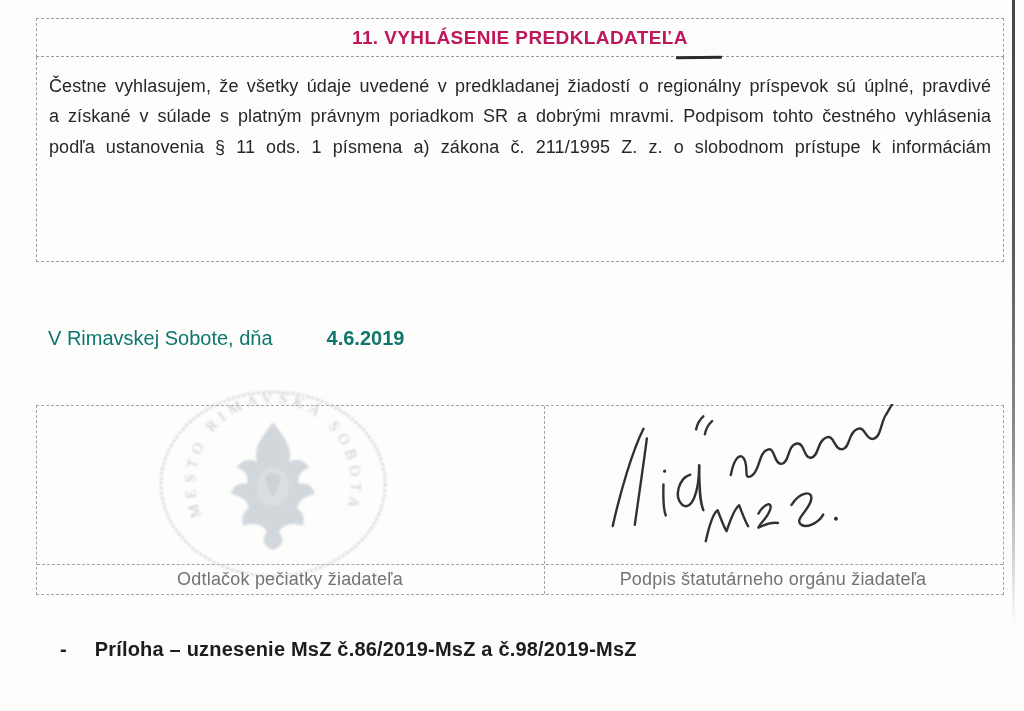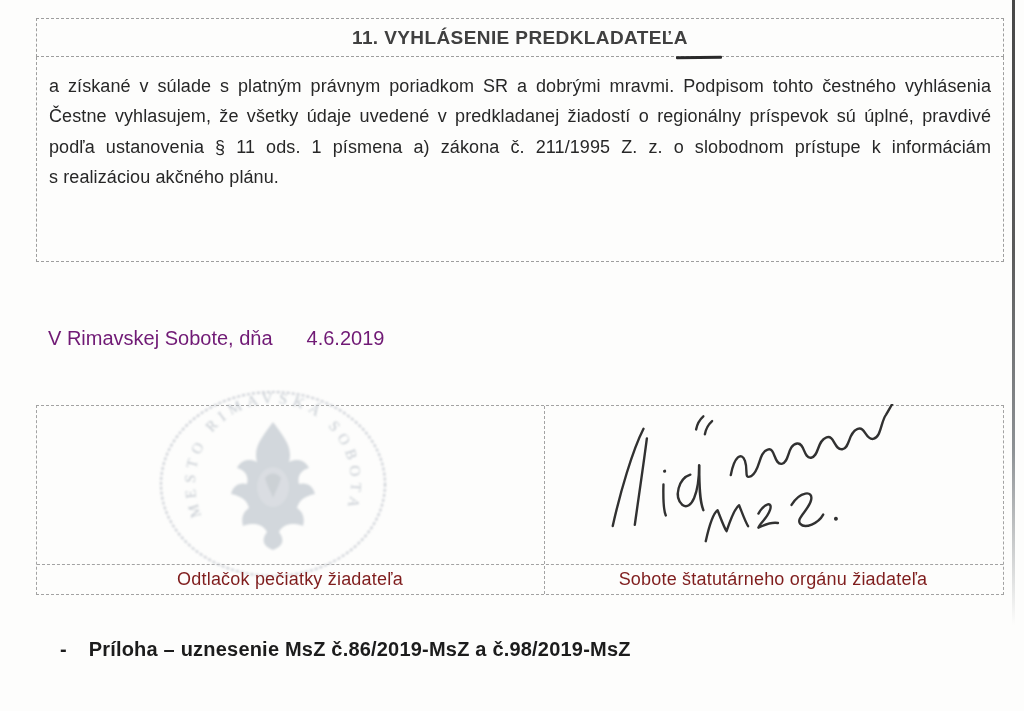--- a/index.html
+++ b/index.html
@@ -17,97 +17,96 @@
     background:linear-gradient(to bottom,#474747 0%,#5a5a5a 40%,#8d9194 72%,rgba(160,164,168,0) 100%);
   }
 
   
   .header-box{
     position:absolute;left:36px;top:18px;width:968px;height:39px;
     border:1px dashed #9e9e9e;box-sizing:border-box;
     display:flex;align-items:center;justify-content:center;
   }
   .header-title{
-    font-size:19px;font-weight:bold;color:#404040;letter-spacing:.4px;
+    font-size:19px;font-weight:bold;color:#be185d;letter-spacing:.4px;
   }
   .pen-mark{
     position:absolute;left:676px;top:56px;width:46px;height:3px;
     background:#2a2a2a;transform:rotate(-.6deg);border-radius:1px;
   }
   .para-box{
     position:absolute;left:36px;top:57px;width:968px;height:205px;
     border:1px dashed #9e9e9e;border-top:none;box-sizing:border-box;
     padding:14px 12px 0 12px;
   }
   .para-line{
     font-size:18px;line-height:30.4px;color:#272727;
     text-align:justify;text-align-last:justify;
     white-space:normal;letter-spacing:.1px;
   }
   .para-line.last{text-align-last:left;}
 
   
   .date-line{
-    position:absolute;left:48px;top:327px;font-size:20px;color:#701a75;
+    position:absolute;left:48px;top:327px;font-size:20px;color:#0f766e;
     display:flex;align-items:baseline;
   }
-  .date-line .date-value{margin-left:34px;}
+  .date-line .date-value{margin-left:54px;font-weight:bold;}
 
   
   .sig-table{
     position:absolute;left:36px;top:405px;width:968px;height:190px;
     border:1px dashed #a3a3a3;box-sizing:border-box;
   }
   .sig-divider{
     position:absolute;left:507px;top:0;width:0;height:100%;
     border-left:1px dashed #a3a3a3;
   }
   .label-separator{
     position:absolute;left:0;top:158px;width:100%;height:0;
     border-top:1px dashed #a3a3a3;
   }
   .label-row{
     position:absolute;left:0;top:158px;width:100%;height:30px;
     display:flex;
   }
   .cell-label{
     display:flex;align-items:center;justify-content:center;
-    font-size:18px;color:#7f1d1d;letter-spacing:.2px;
+    font-size:18px;color:#737373;letter-spacing:.2px;
   }
   .cell-label.left{width:507px;}
   .cell-label.right{width:461px;}
 
   .stamp-wrap{position:absolute;left:118px;top:-20px;width:236px;height:196px;}
   .signature-wrap{position:absolute;left:560px;top:-2px;width:340px;height:145px;}
 
   
   .attachment{
     position:absolute;left:60px;top:638px;
     display:flex;align-items:baseline;
     font-size:20px;font-weight:bold;color:#1c1c1c;
   }
-  .attachment .att-text{margin-left:22px;letter-spacing:.2px;}
+  .attachment .att-text{margin-left:28px;letter-spacing:.2px;}
 </style>
 </head>
 <body>
 
 <div class="page">
 
   <div class="scan-edge"></div>
 
   <div class="header-box">
     <div class="header-title">11. VYHLÁSENIE PREDKLADATEĽA</div>
   </div>
   <div class="pen-mark"></div>
 
   <div class="para-box">
+    <div class="para-line">Čestne vyhlasujem, že všetky údaje uvedené v predkladanej žiadostí o regionálny príspevok sú úplné, pravdivé</div>
     <div class="para-line">a získané v súlade s platným právnym poriadkom SR a dobrými mravmi. Podpisom tohto čestného vyhlásenia</div>
-    <div class="para-line">Čestne vyhlasujem, že všetky údaje uvedené v predkladanej žiadostí o regionálny príspevok sú úplné, pravdivé</div>
     <div class="para-line">podľa ustanovenia § 11 ods. 1 písmena a) zákona č. 211/1995 Z. z. o slobodnom prístupe k informáciám</div>
-    <div class="para-line last">s realizáciou akčného plánu.</div>
   </div>
 
   <div class="date-line">
     <span>V Rimavskej Sobote, dňa</span>
     <span class="date-value">4.6.2019</span>
   </div>
 
   <div class="sig-table">
     <div class="sig-divider"></div>
     <div class="label-separator"></div>
@@ -167,21 +166,21 @@
           <path d="M156,108 C164,98 172,98 168,106 C164,114 156,118 154,122 C160,120 168,118 174,120"></path>
 
           <path d="M190,104 C200,92 214,92 210,102 C206,112 192,118 196,124 C200,130 214,126 220,118"></path>
           <circle cx="232" cy="124" r="2" fill="#1c1c1c" stroke="none"></circle>
         </g>
       </svg>
     </div>
 
     <div class="label-row">
       <div class="cell-label left">Odtlačok pečiatky žiadateľa</div>
-      <div class="cell-label right">Sobote štatutárneho orgánu žiadateľa</div>
+      <div class="cell-label right">Podpis štatutárneho orgánu žiadateľa</div>
     </div>
   </div>
 
   <div class="attachment">
     <span class="att-dash">-</span>
     <span class="att-text">Príloha – uznesenie MsZ č.86/2019-MsZ a č.98/2019-MsZ</span>
   </div>
 
 </div>
 

